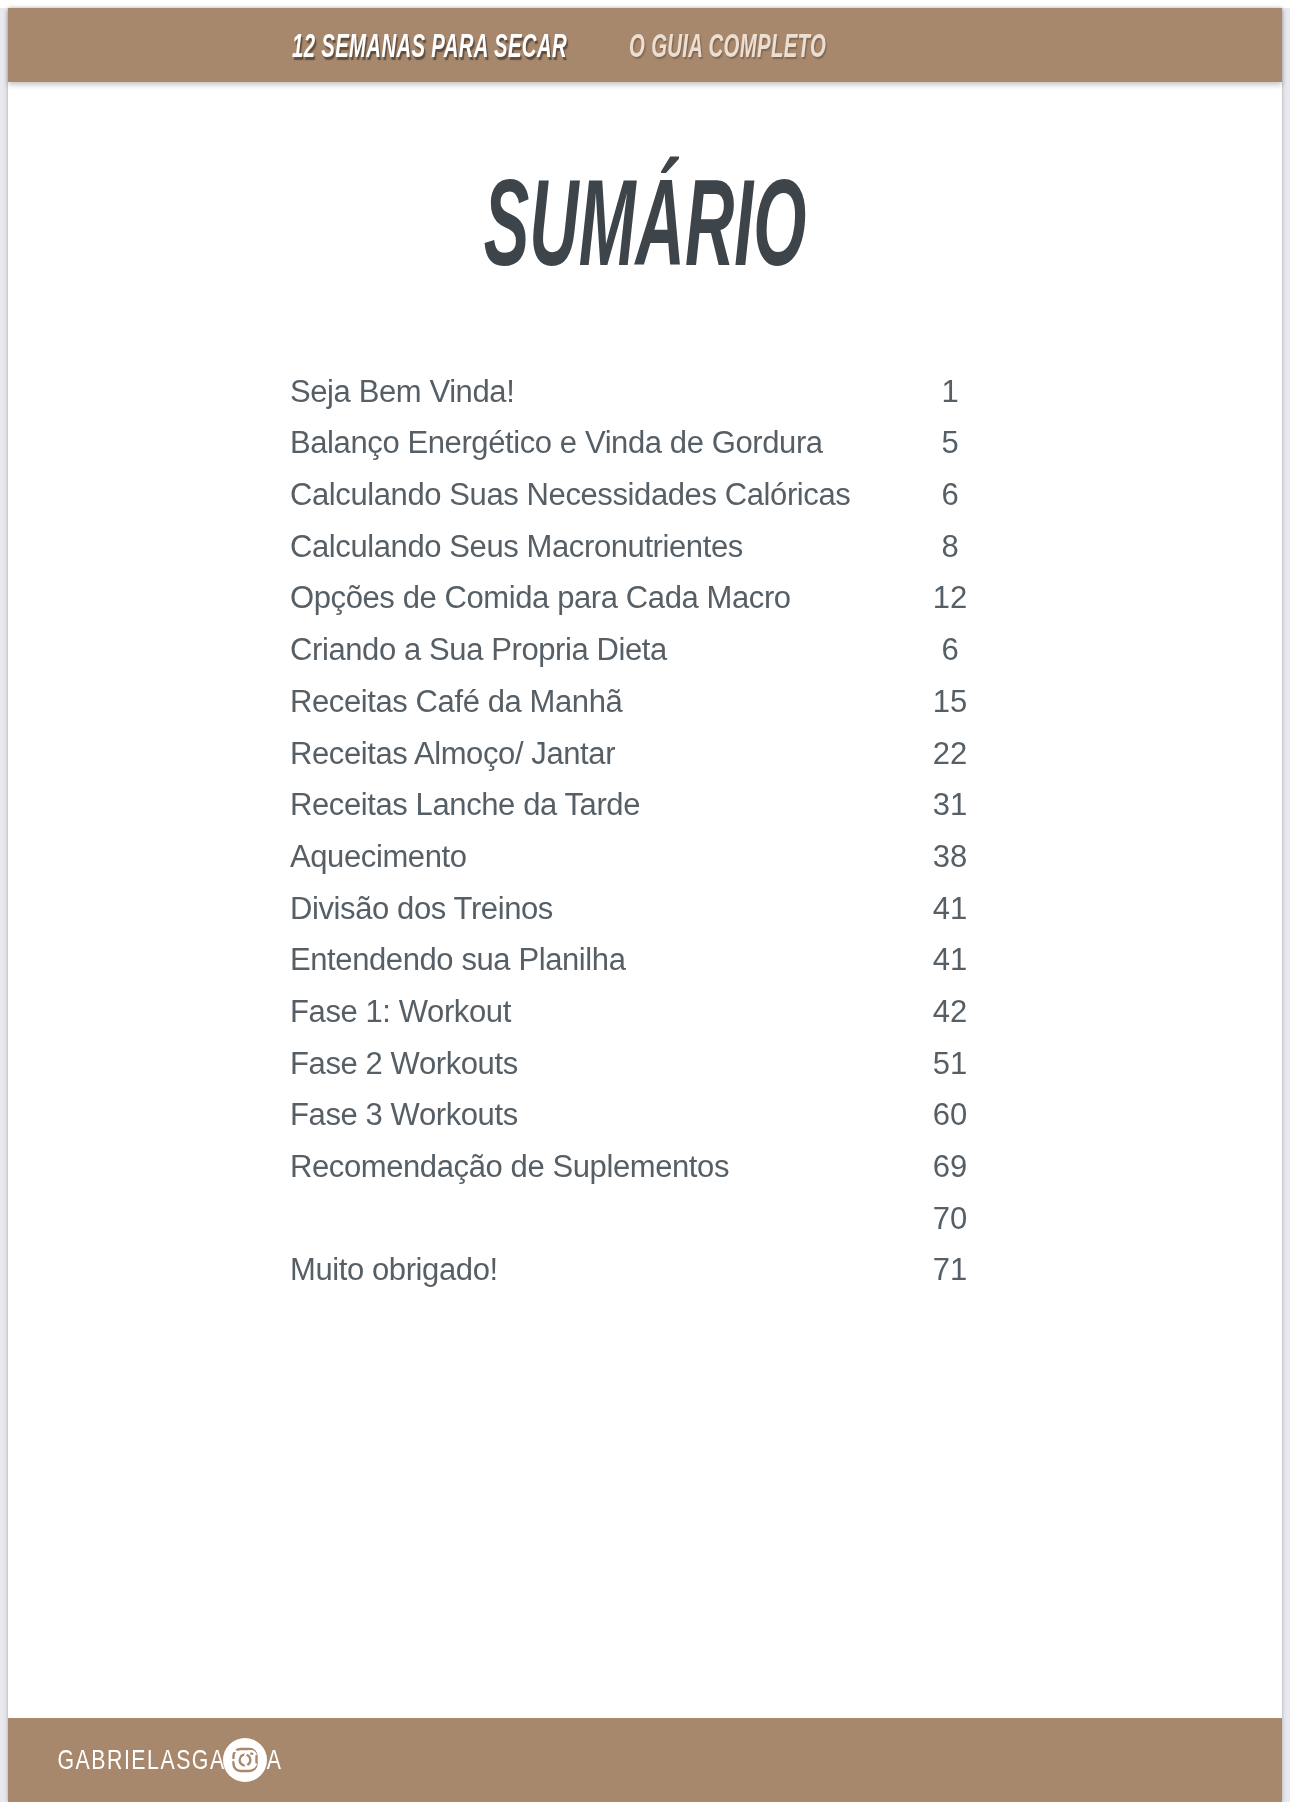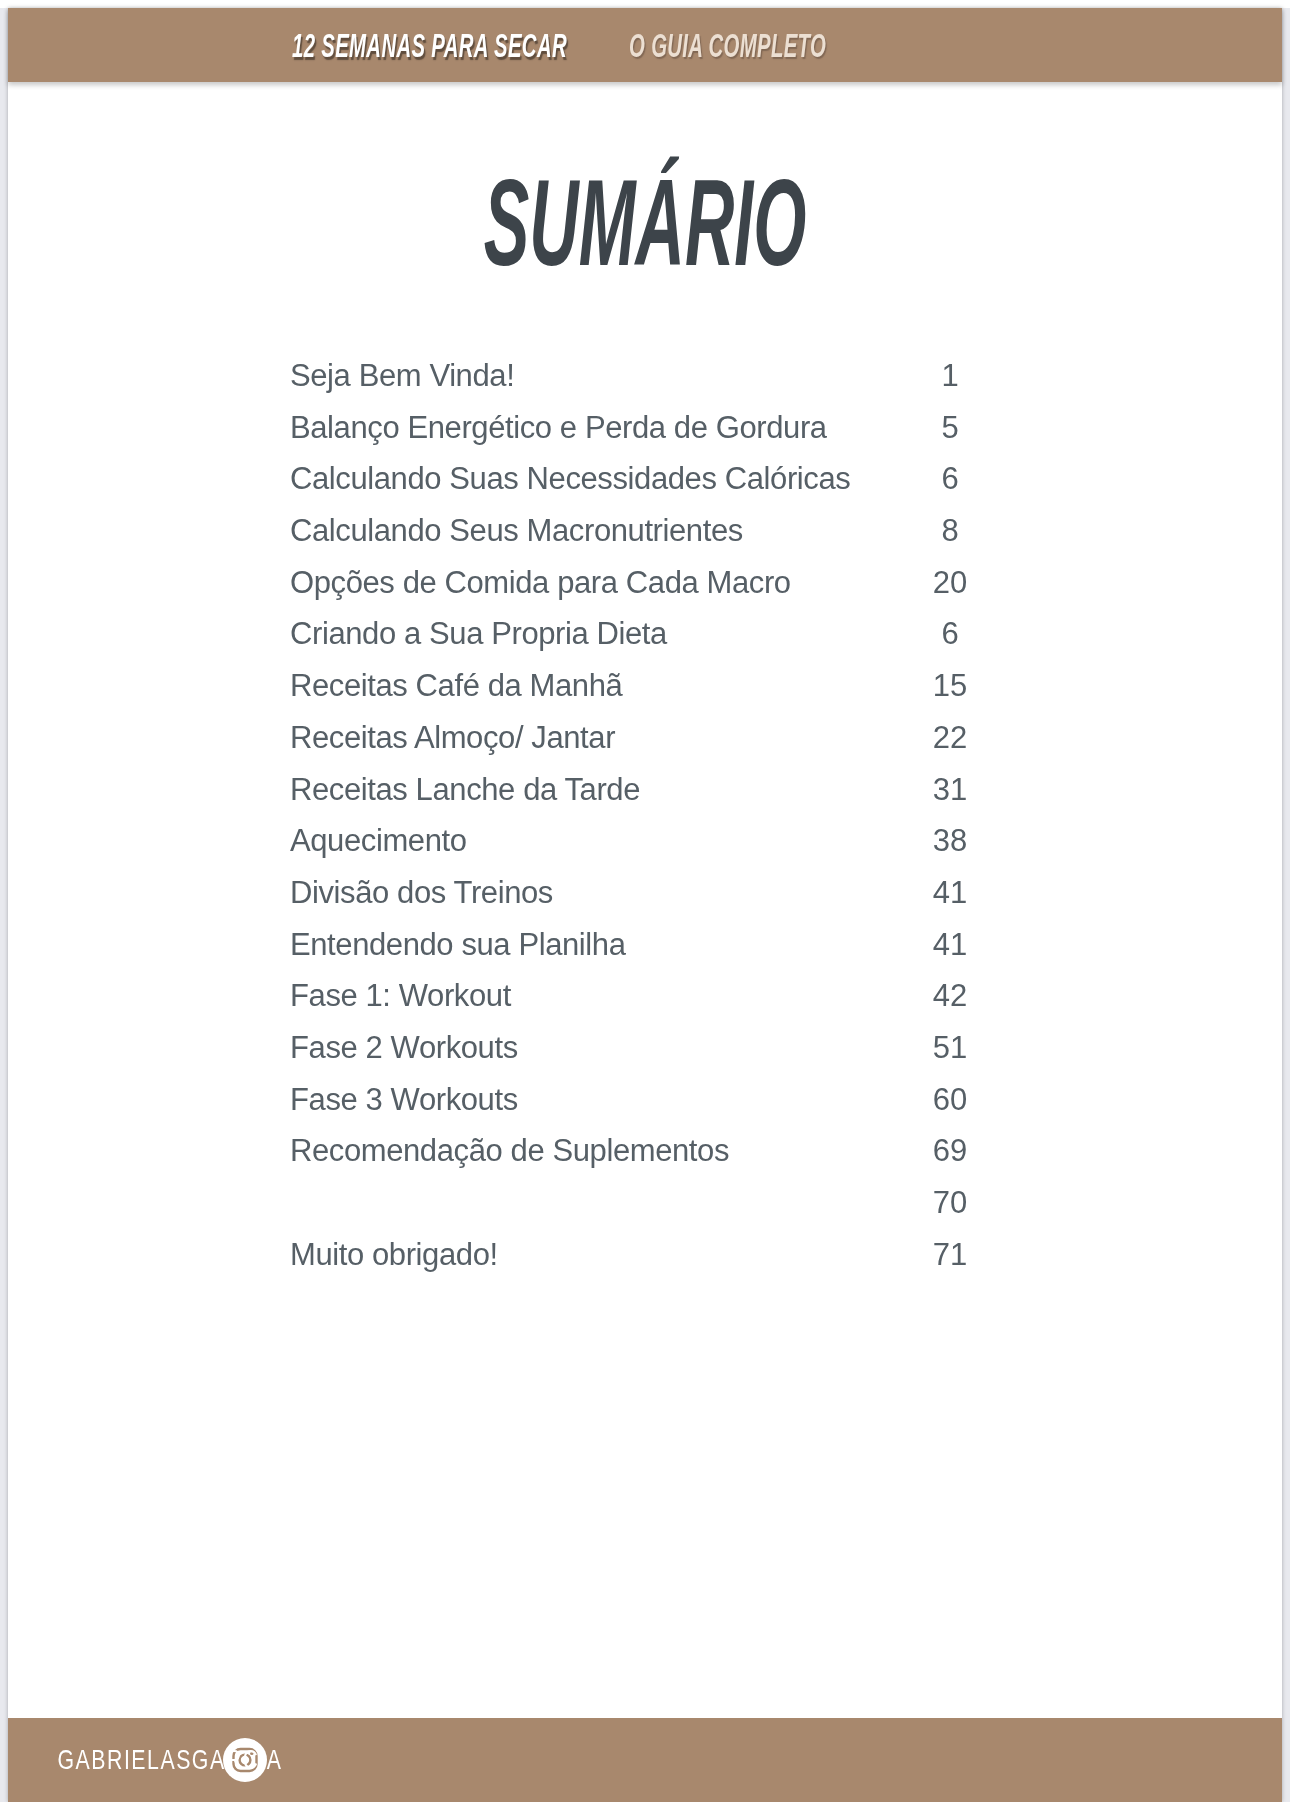--- a/index.html
+++ b/index.html
@@ -40,21 +40,21 @@
   .doc-title span{
     display:inline-block;transform:scaleX(0.56);transform-origin:center;
     font-style:italic;font-weight:700;font-size:122px;line-height:120px;
     color:#3d444a;letter-spacing:0px;white-space:nowrap;
   }
   
   .toc{
     position:absolute;left:282px;top:350px;width:800px;
   }
   .toc-row{
-    position:relative;height:51.7px;display:flex;align-items:flex-start;
+    position:relative;height:51.7px;display:flex;align-items:flex-end;
     color:#565f66;font-size:31px;letter-spacing:-0.4px;
   }
   .toc-label{white-space:nowrap;}
   .toc-page{
     position:absolute;left:610px;width:100px;text-align:center;
     letter-spacing:0;
   }
   
   .footer-bar{
     position:absolute;left:0;top:1710px;width:100%;height:84px;
@@ -89,37 +89,37 @@
   </div>
 
   <div class="toc">
     <div class="toc-row">
       <span class="toc-label">Seja Bem Vinda!</span>
       <span class="toc-page">1</span>
     </div>
 
 
     <div class="toc-row">
-      <span class="toc-label">Balanço Energético e Perda de Gordura</span>
+      <span class="toc-label">Balanço Energético e Vinda de Gordura</span>
       <span class="toc-page">5</span>
     </div>
 
     <div class="toc-row">
       <span class="toc-label">Calculando Suas Necessidades Calóricas</span>
       <span class="toc-page">6</span>
     </div>
 
     <div class="toc-row">
       <span class="toc-label">Calculando Seus Macronutrientes</span>
       <span class="toc-page">8</span>
     </div>
 
     <div class="toc-row">
       <span class="toc-label">Opções de Comida para Cada Macro</span>
-      <span class="toc-page">20</span>
+      <span class="toc-page">12</span>
     </div>
 
     <div class="toc-row">
       <span class="toc-label">Criando a Sua Propria Dieta</span>
       <span class="toc-page">6</span>
     </div>
 
     <div class="toc-row">
       <span class="toc-label">Receitas Café da Manhã</span>
       <span class="toc-page">15</span>

